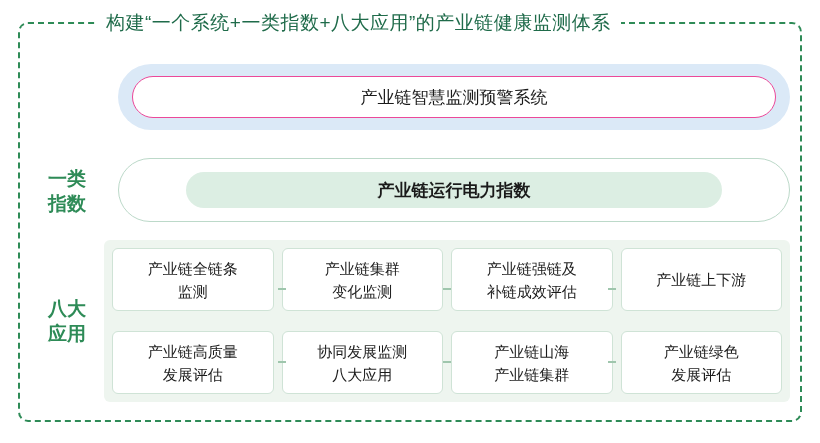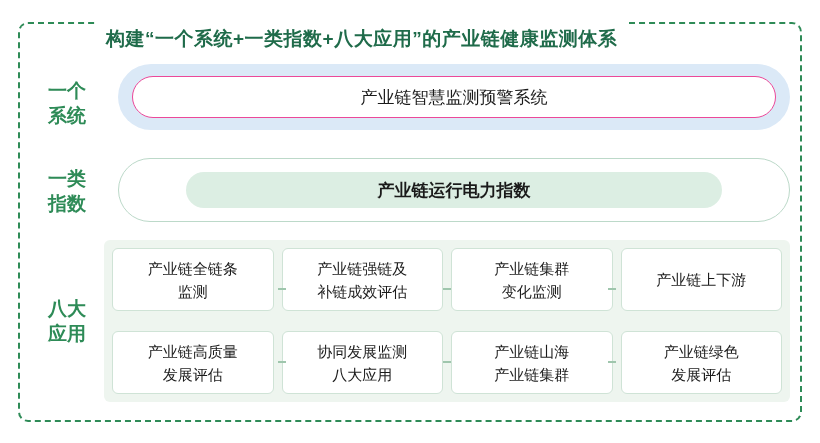--- a/index.html
+++ b/index.html
@@ -34,25 +34,24 @@
   .title-wrap {
     position: absolute;
     left: 96px;
     top: 10px;
     background: #ffffff;
     padding: 0 10px;
     white-space: nowrap;
   }
   .title {
     font-size: 19px;
-    font-weight: bold;
+    font-weight: normal;
     color: #1f6b4a;
     letter-spacing: 0.5px;
     line-height: 26px;
-    margin-top: 16px;
   }
 
   
   .row-label {
     position: absolute;
     width: 66px;
     text-align: center;
     font-size: 19px;
     font-weight: bold;
     color: #2e8b57;
@@ -172,24 +171,20 @@
 <body>
 
 <div id="canvas">
 
   <div class="outer-frame"></div>
 
   <div class="title-wrap">
     <div class="title">构建“一个系统+一类指数+八大应用”的产业链健康监测体系</div>
   </div>
 
-  <div class="row-label" style="left:34px; top:78px;">
-    <div>一个</div>
-    <div>系统</div>
-  </div>
 
   <div class="row-label" style="left:34px; top:296px;">
     <div>八大</div>
     <div>应用</div>
   </div>
 
   <div class="row-label" style="left:34px; top:166px;">
     <div>一类</div>
     <div>指数</div>
   </div>
@@ -207,28 +202,28 @@
   <div class="apps-band"></div>
   <div class="apps-grid">
     <div class="app-card">
       <span class="txt">
         <span>产业链全链条</span><br>
         <span>监测</span>
       </span>
     </div>
     <div class="app-card">
       <span class="txt">
+        <span>产业链集群</span><br>
+        <span>变化监测</span>
+      </span>
+    </div>
+    <div class="app-card">
+      <span class="txt">
         <span>产业链强链及</span><br>
         <span>补链成效评估</span>
-      </span>
-    </div>
-    <div class="app-card">
-      <span class="txt">
-        <span>产业链集群</span><br>
-        <span>变化监测</span>
       </span>
     </div>
     <div class="app-card">
       <span class="txt">
         <span>产业链上下游</span><br>
       </span>
     </div>
     <div class="app-card">
       <span class="txt">
         <span>产业链高质量</span><br>

